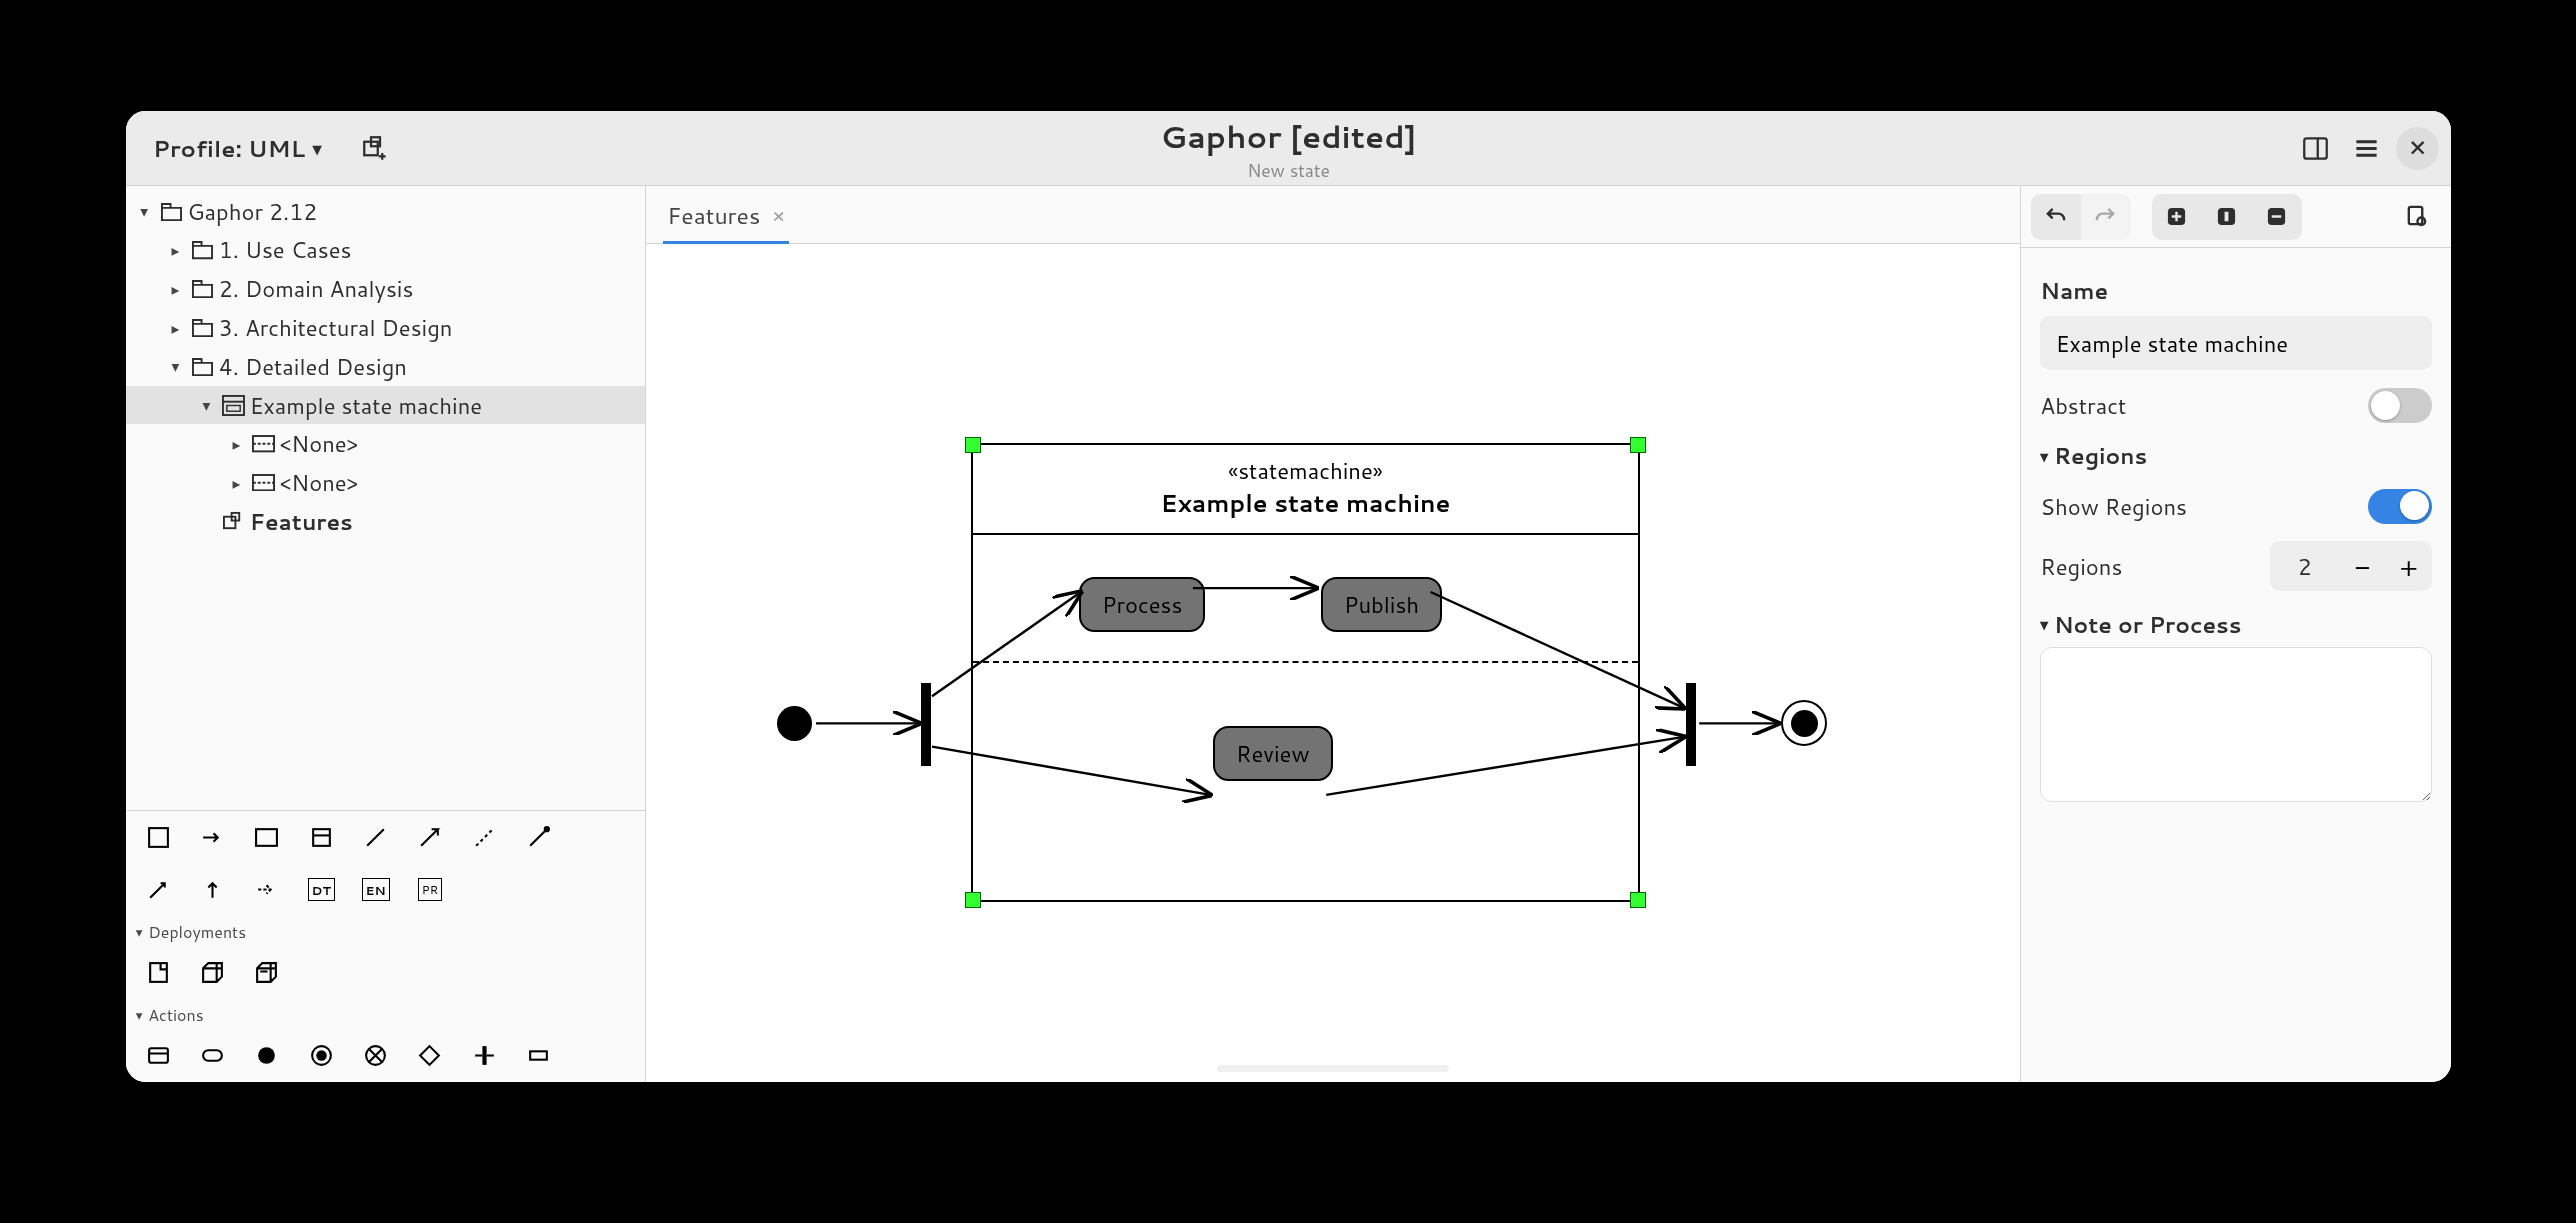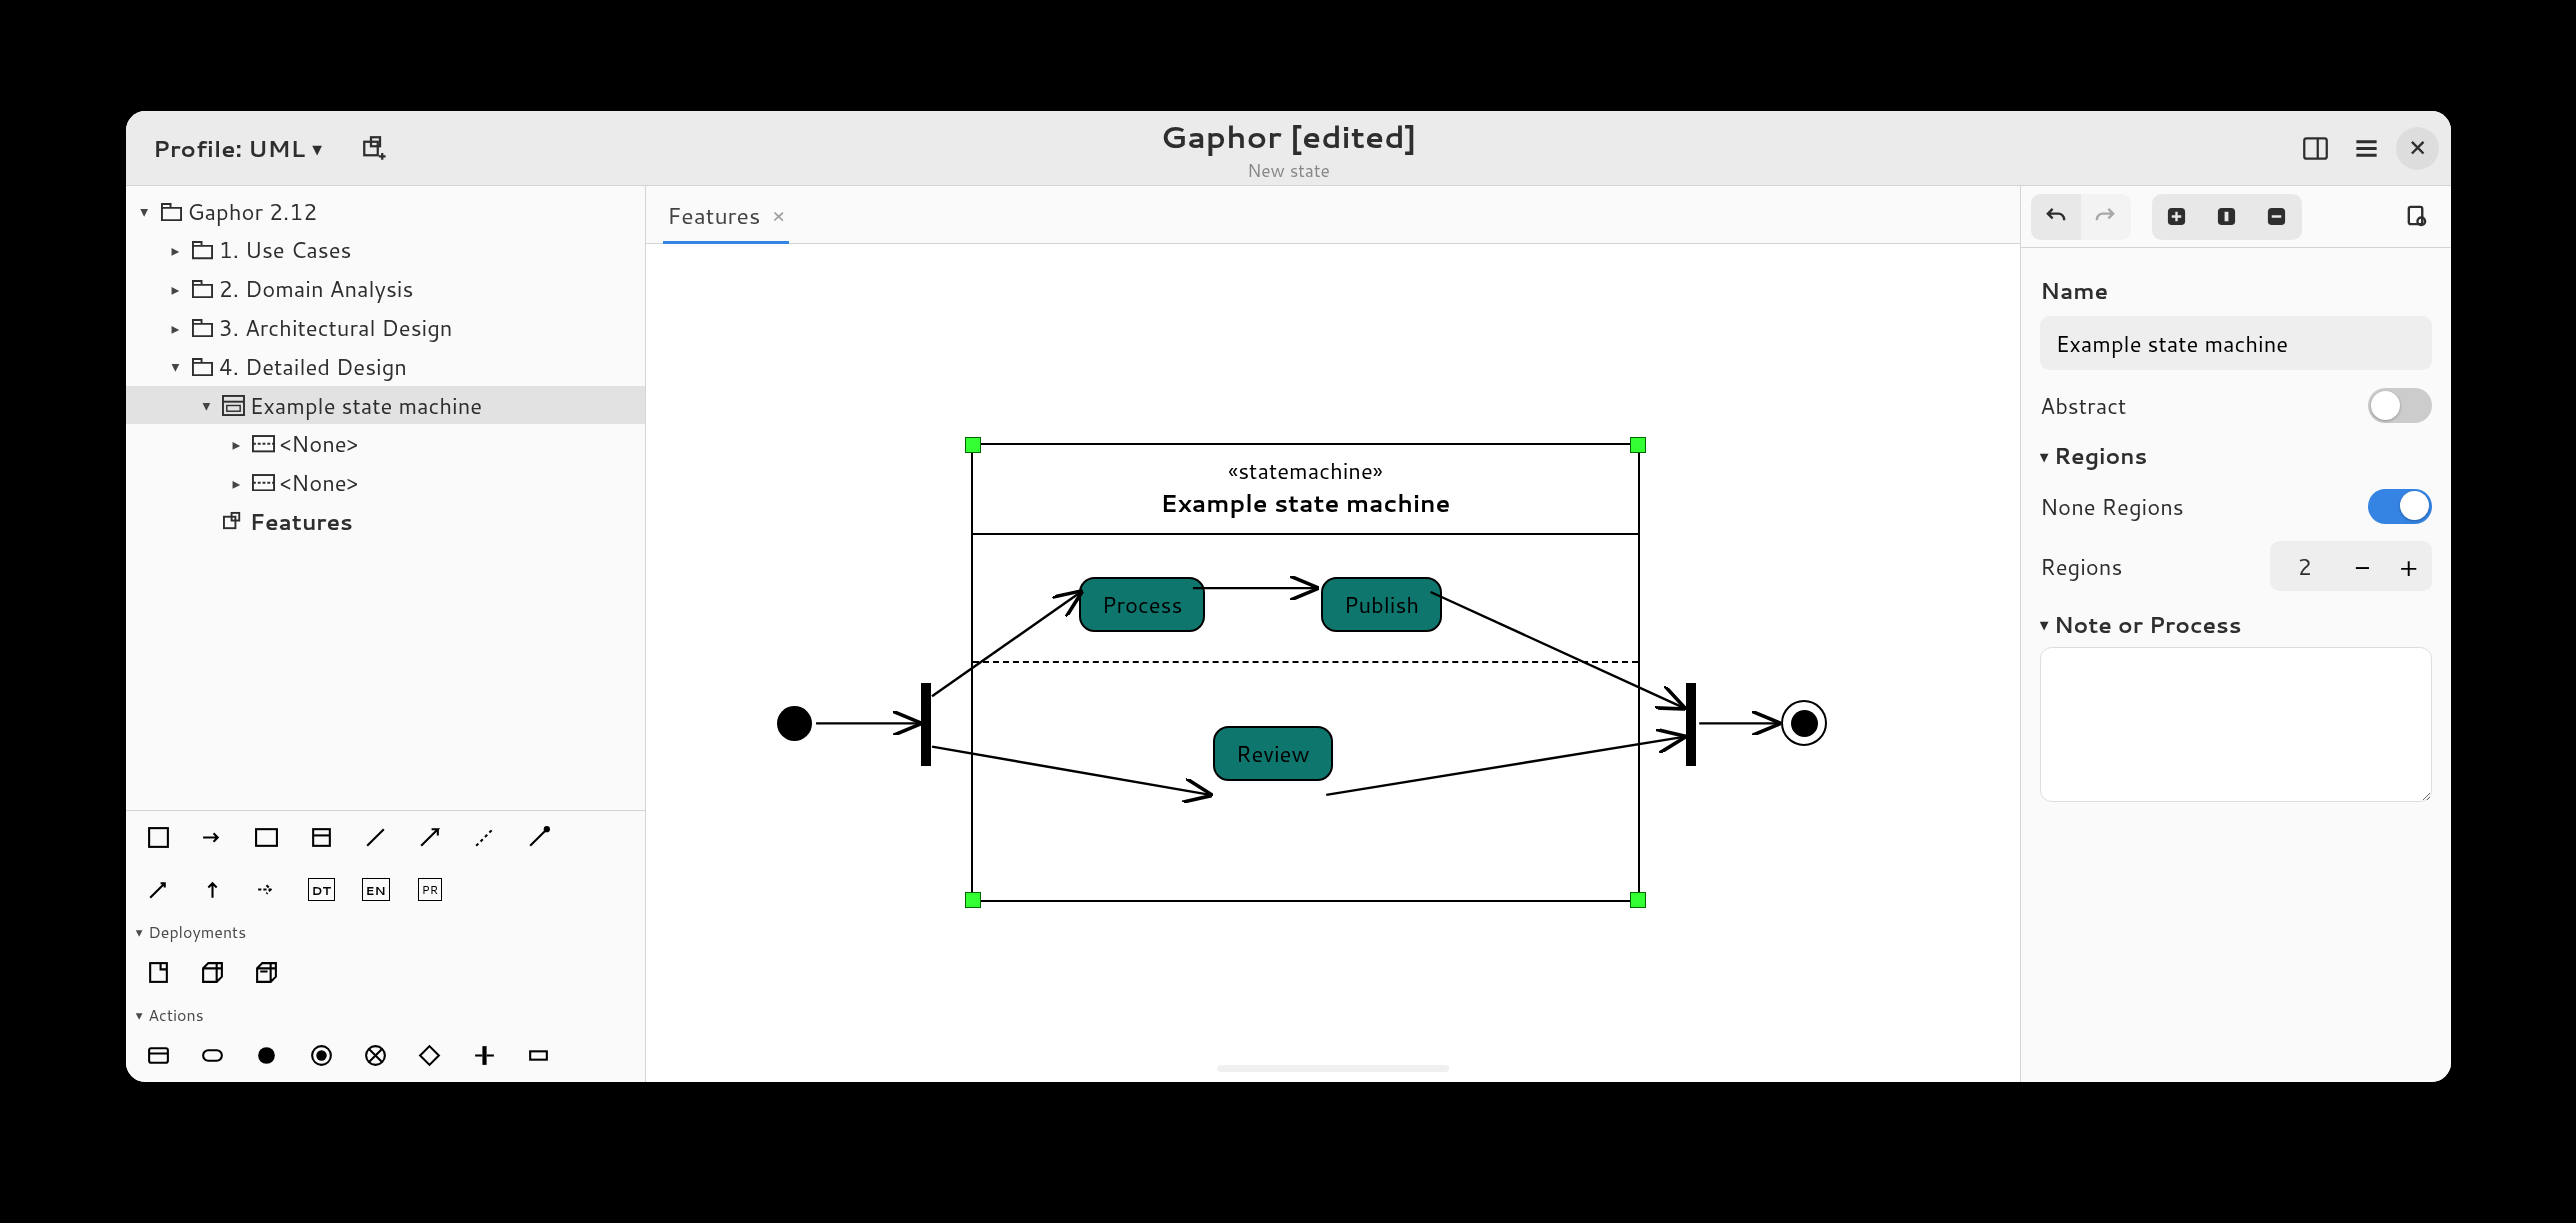--- a/index.html
+++ b/index.html
@@ -96,21 +96,21 @@
 .sm-header {
   border-bottom: 2.4px solid #000;
   text-align: center; padding: 9.7px 0 13.5px;
 }
 .sm-stereo { font-size: 22px; }
 .sm-name { font-size: 24px; font-weight: 700; }
 .sm-body { position: relative; height: calc(100% - 79px); }
 .divider { position: absolute; left: 0; right: 0; top: 126px; border-top: 2.9px dashed #000; }
 .state-node {
   position: absolute; border: 2.4px solid #000; border-radius: 15.5px;
-  padding: 9.7px 21px; font-size: 22px; background: #0f766e;
+  padding: 9.7px 21px; font-size: 22px; background: #737373;
 }
 .handle { position: absolute; width: 15.5px; height: 15.5px; background: #3f3; border: 1.4px solid #060; }
 .initial {
   position: absolute; width: 35px; height: 35px; background: #000; border-radius: 50%;
 }
 .final {
   position: absolute; width: 46px; height: 46px; border: 2.9px solid #000; border-radius: 50%;
   display: flex; align-items: center; justify-content: center;
 }
 .final:after { content: ""; width: 27px; height: 27px; background: #000; border-radius: 50%; }
@@ -540,21 +540,21 @@
         <div class="insp-label">Name</div>
         <input class="insp-input" value="Example state machine" style="">
         <div class="insp-row">
           <span>Abstract</span>
           <div class="toggle"></div>
         </div>
         <div class="section-hdr">
             <span>Regions</span>
           </div>
         <div class="insp-row">
-          <span>None Regions</span>
+          <span>Show Regions</span>
           <div class="toggle on"></div>
         </div>
         <div class="insp-row">
           <span>Regions</span>
           <div class="spinbox">
             <div class="val">2</div>
             <button>−</button>
             <button>+</button>
           </div>
         </div>

